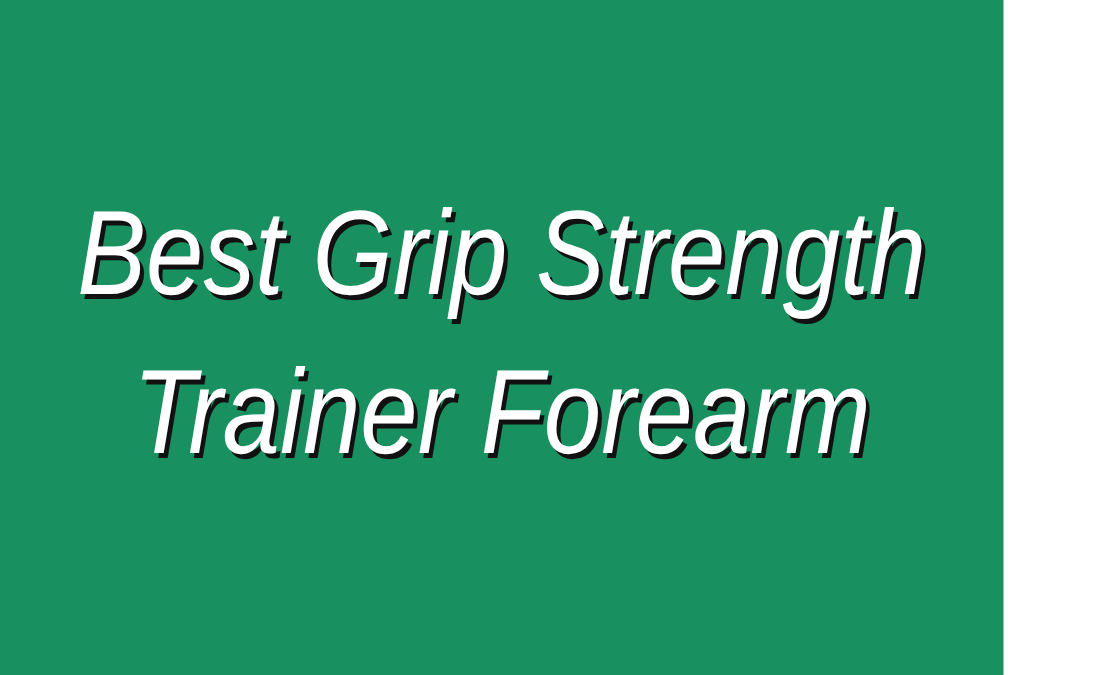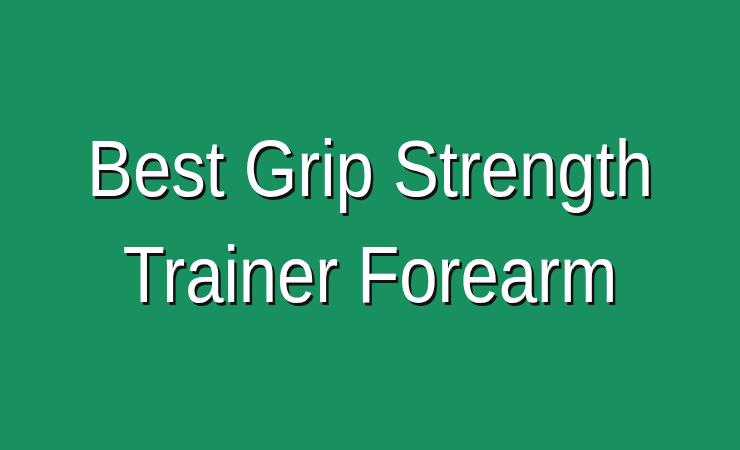--- a/index.html
+++ b/index.html
@@ -12,28 +12,29 @@
     width: 740px;
     height: 450px;
     overflow: hidden;
     font-family: "Liberation Sans", "DejaVu Sans", sans-serif;
   }
 
   
   .banner {
     position: relative;
     box-sizing: border-box;
-    width: 740px;
+    width: 669px;
     height: 450px;
     background-color: #189060;
     display: flex;
     flex-direction: column;
     align-items: center;
     justify-content: flex-start;
     overflow: hidden;
+    font-style: italic;
   }
 
   
   .title-block {
     position: absolute;
     left: 0;
     right: 0;
     top: 114px;
     text-align: center;
     user-select: none;

